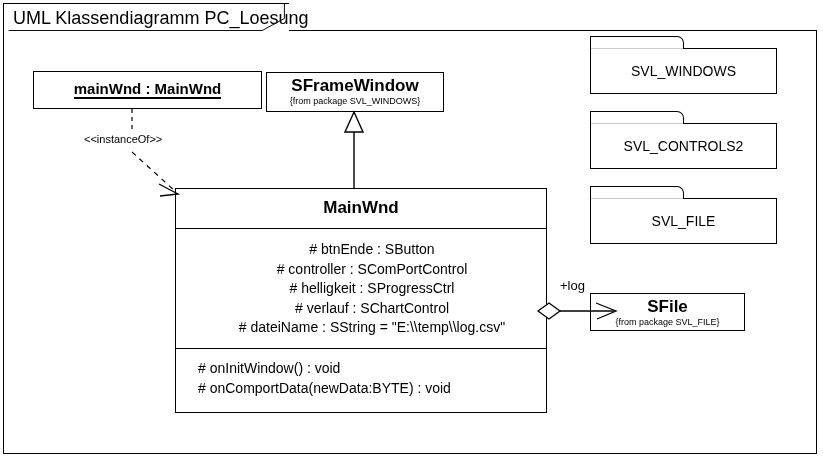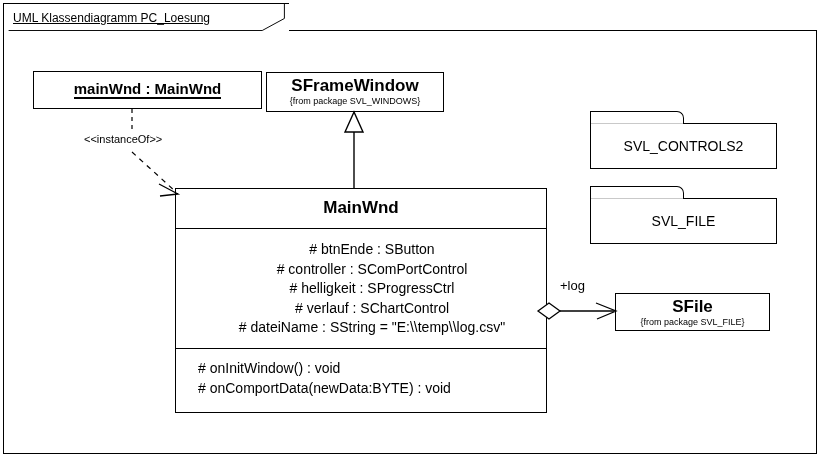--- a/index.html
+++ b/index.html
@@ -54,25 +54,24 @@
     left: 0;
     top: 0;
     width: 100%;
     height: 100%;
     pointer-events: none;
   }
   .frame-tab-label {
     position: absolute;
     left: 9px;
     top: 5px;
-    font-size: 12px;
+    font-size: 18px;
     color: #000000;
     white-space: nowrap;
     line-height: 18px;
-    text-decoration: underline;
   }
 
   
   .box {
     position: absolute;
     box-sizing: border-box;
     border: 1px solid #000000;
     background: #ffffff;
   }
 
@@ -100,21 +99,21 @@
   }
 
   
   .sframe-box {
     left: 266px;
     top: 72px;
     width: 178px;
     height: 40px;
   }
   .sfile-box {
-    left: 615px;
+    left: 590px;
     top: 293px;
     width: 155px;
     height: 38px;
   }
   .simple-class-title {
     position: absolute;
     left: 0;
     right: 0;
     top: 3px;
     text-align: center;
@@ -301,20 +300,26 @@
       <div class="member"># onInitWindow() : void</div>
       <div class="member"># onComportData(newData:BYTE) : void</div>
     </div>
   </div>
 
   <div class="box sfile-box">
     <div class="simple-class-title">SFile</div>
     <div class="simple-class-sub">{from package SVL_FILE}</div>
   </div>
 
+  <div class="package pkg1">
+    <div class="pkg-tab"></div>
+    <div class="pkg-body"></div>
+    <div class="pkg-sep"></div>
+    <div class="pkg-label">SVL_WINDOWS</div>
+  </div>
 
   <div class="package pkg2">
     <div class="pkg-tab"></div>
     <div class="pkg-body"></div>
     <div class="pkg-sep"></div>
     <div class="pkg-label">SVL_CONTROLS2</div>
   </div>
 
   <div class="package pkg3">
     <div class="pkg-tab"></div>

